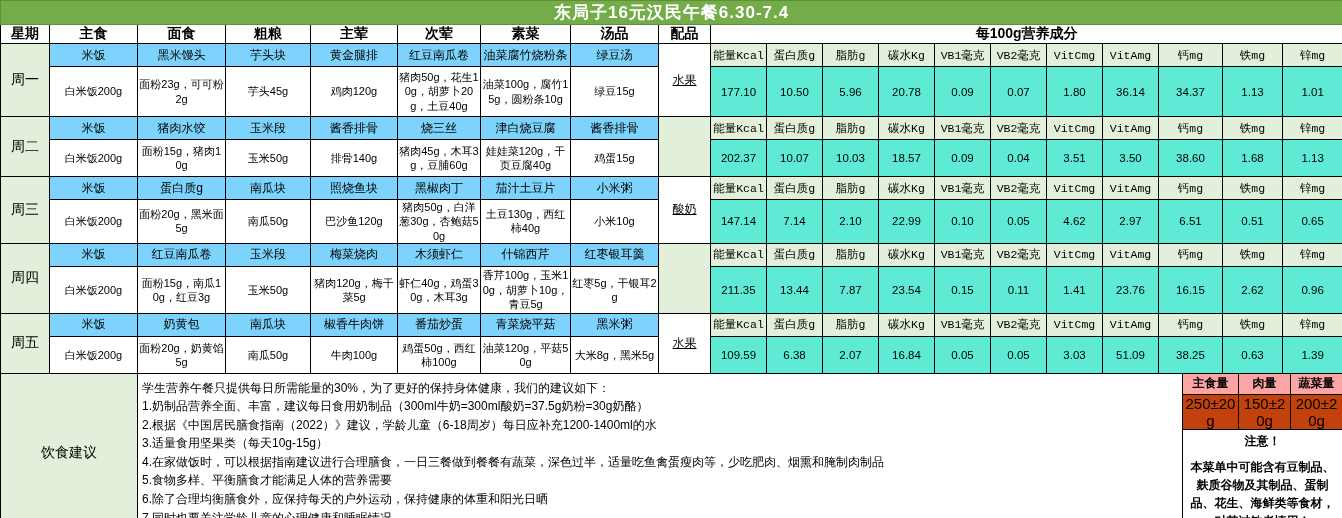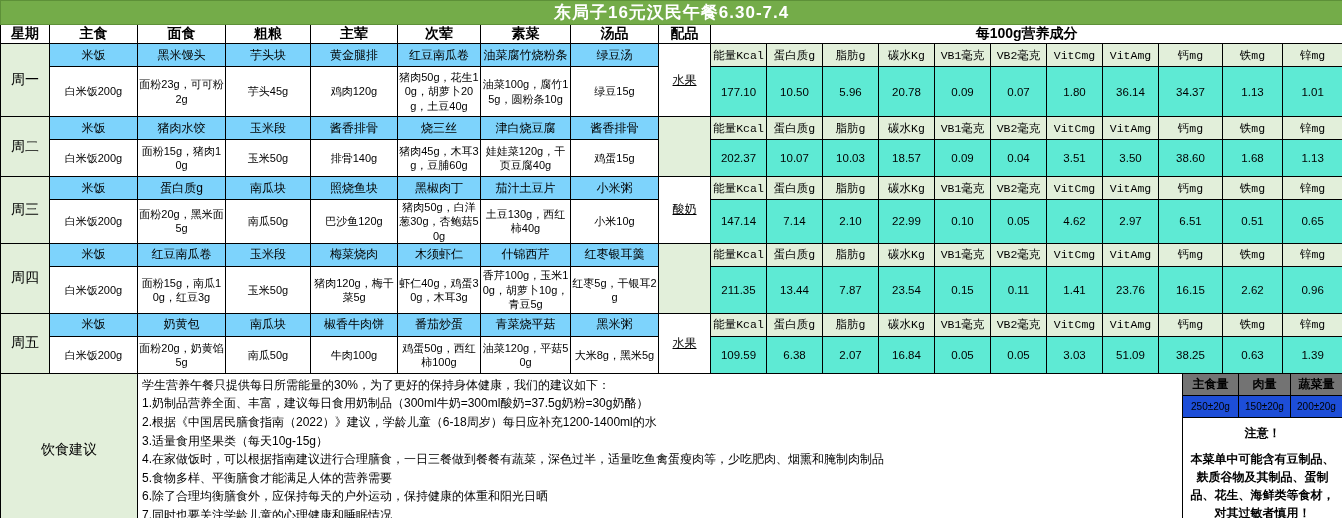--- a/index.html
+++ b/index.html
@@ -14,22 +14,22 @@
   .day-cell  { background:#E2EFDA; font-size:14px; }
   .dish      { background:#7dd3fc; font-size:12px; }
   .amt       { background:#fff; font-size:11px; line-height:1.3; }
   .side-cell { background:#fff; font-size:12px;text-decoration:underline; }
   .side-empty{ background:#E2EFDA; }
   .nhead     { background:#E2EFDA; font-size:11.5px; font-weight:normal;font-family:Liberation Mono, monospace; }
   .nval      { background:#5eead4; font-size:11.5px; }
   
   .advice-label { background:#E2EFDA; font-size:14px; }
   .advice-body  { background:#fff; text-align:left; vertical-align:middle; font-size:12px; line-height:1.55; padding:2px 4px; word-break:normal; }
-  .portion-head { background:#737373; font-size:12px; font-weight:bold; }
-  .portion-val  { background:#1d4ed8; font-size:10px; }
+  .portion-head { background:#fca5a5; font-size:12px; font-weight:bold; }
+  .portion-val  { background:#c2410c; font-size:15px; }
   .note-cell    { background:#fff; font-size:12px; font-weight:bold; line-height:1.5; padding:2px 3px; vertical-align:middle; word-break:normal; }
   .note-title   { margin-bottom:8px; }
 </style>
 </head>
 <body>
 
 <div class="sheet">
 <table>
   <colgroup>
     <col style="width:49px">

